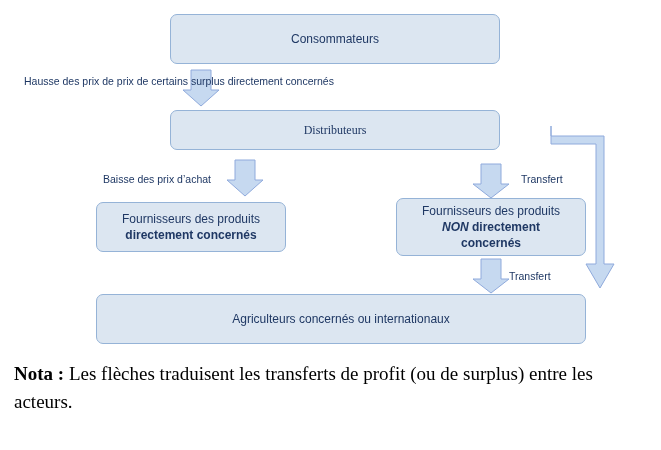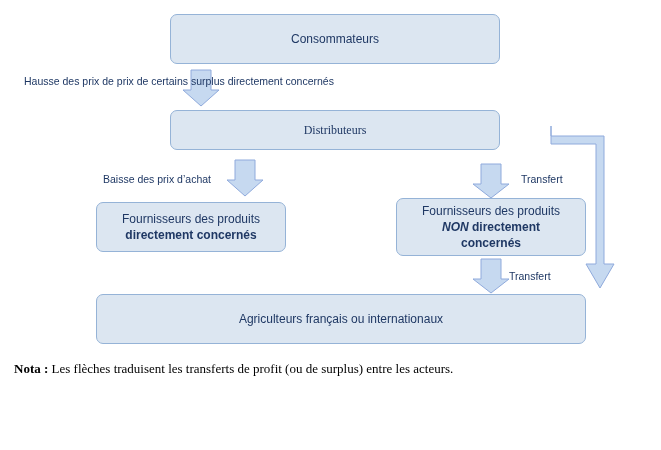--- a/index.html
+++ b/index.html
@@ -105,21 +105,21 @@
     left: 509px;
     top: 269px;
   }
 
   .notes {
     position: absolute;
     left: 14px;
     top: 360px;
     width: 634px;
     font-family: "Liberation Serif", serif;
-    font-size: 13px;
+    font-size: 19px;
     color: #000000;
     line-height: 1.45;
   }
   .notes p {
     margin: 0 0 8px 0;
   }
   .notes .lead {
     font-weight: bold;
   }
 
@@ -177,21 +177,21 @@
 
   <div class="box box-fournisseurs-non-directs">
     <span>
       <span class="line2">Fournisseurs des produits</span>
       <span class="line2"><span class="bold italic">NON</span><span class="bold"> directement</span></span>
       <span class="line2 bold">concernés</span>
     </span>
   </div>
 
   <div class="box box-agriculteurs">
-    <span>Agriculteurs français ou internationaux</span>
+    <span>Agriculteurs concernés ou internationaux</span>
   </div>
 
   <div class="caption cap-hausse">
     <span class="line2">Hausse des prix de prix</span>
     <span class="line2">de certains surplus</span>
     <span class="line2">directement concernés</span>
   </div>
 
   <div class="caption cap-baisse">Baisse des prix d’achat</div>
 

